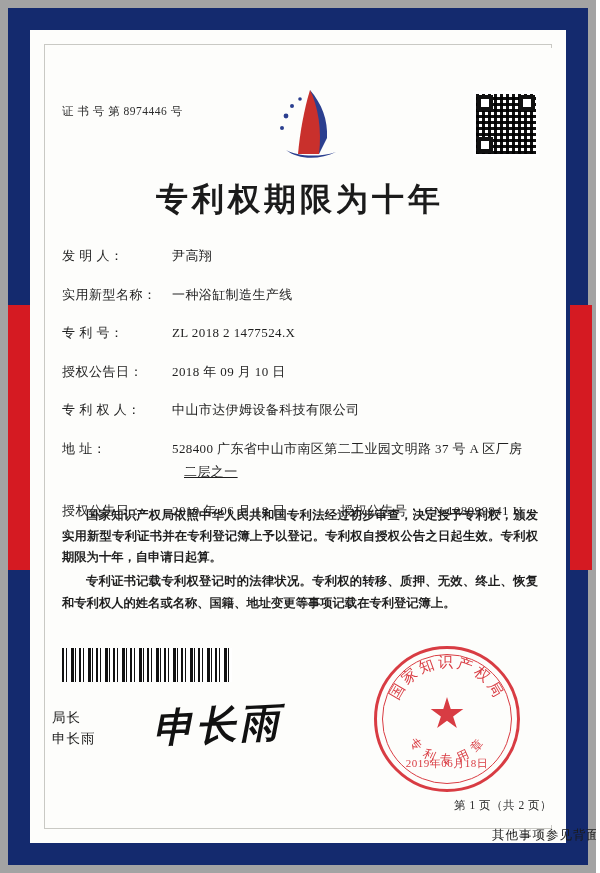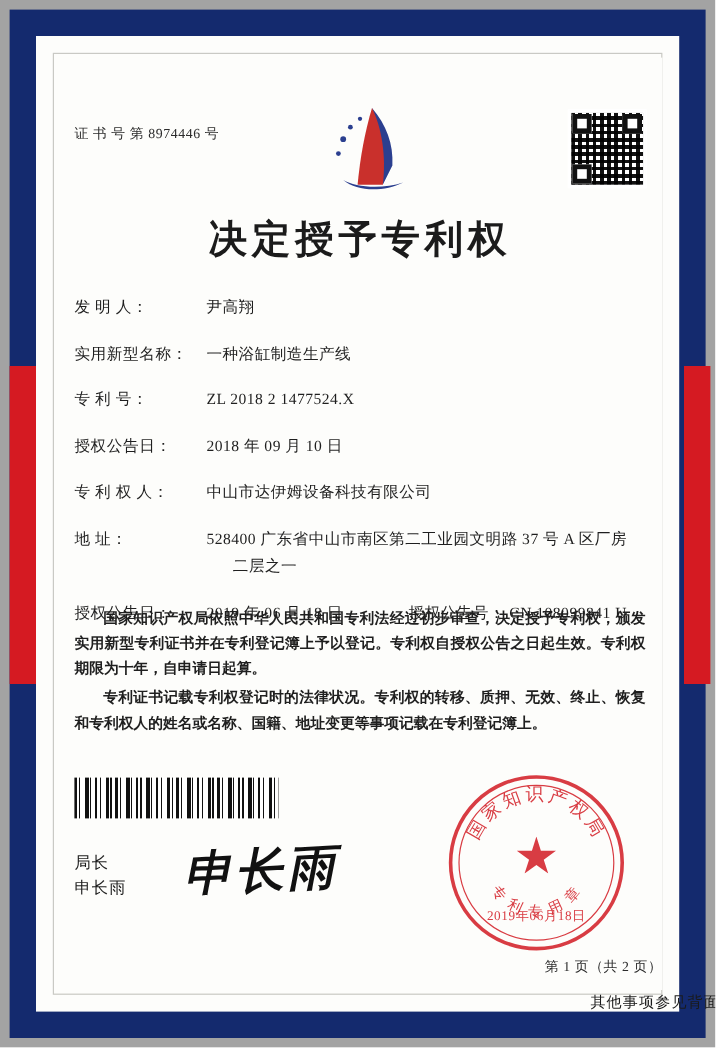--- a/index.html
+++ b/index.html
@@ -159,21 +159,22 @@
     letter-spacing: 0.5px;
     white-space: nowrap;
   }
   .row .val {
     flex: 1 1 auto;
     letter-spacing: 0.4px;
   }
   .row.addr .val .line2 {
     display: block;
     margin-top: 4px;
-    margin-left: 22px;
+    margin-left: 12px;
+    text-decoration: underline;
   }
   .row.grant {
     margin-bottom: 16px;
   }
   .row.grant .val2-lbl {
     margin-left: 51px;
   }
 
   
   .paras {
@@ -201,26 +202,27 @@
     height: 34px;
     background:
       repeating-linear-gradient(90deg,
         #111 0 2px, #fff 2px 4px, #111 4px 5px, #fff 5px 9px,
         #111 9px 12px, #fff 12px 13px, #111 13px 14px, #fff 14px 17px);
   }
 
   
   .sig-label {
     position: absolute;
-    left: 14px;
+    left: 4px;
     top: 661px;
     font-size: 13.5px;
     line-height: 1.55;
     letter-spacing: 1px;
     color: #1a1a1a;
+    font-family: Liberation Mono, monospace;
   }
   .sig-script {
     position: absolute;
     left: 105px;
     top: 650px;
     font-size: 40px;
     font-family: "Liberation Serif", serif;
     font-style: italic;
     font-weight: bold;
     color: #111;
@@ -325,21 +327,21 @@
           <circle cx="30" cy="13" r="1.8"></circle>
           <circle cx="12" cy="42" r="2"></circle>
         </g>
       </svg>
     </div>
 
     <div class="qr">
       <span class="qr-bl"></span>
     </div>
 
-    <div class="doc-title">决定授予专利权</div>
+    <div class="doc-title">专利权期限为十年</div>
 
     <div class="fields">
 
       <div class="row">
         <span class="lbl">发 明 人：</span>
         <span class="val">尹高翔</span>
       </div>
 
       <div class="row">
         <span class="lbl">实用新型名称：</span>

